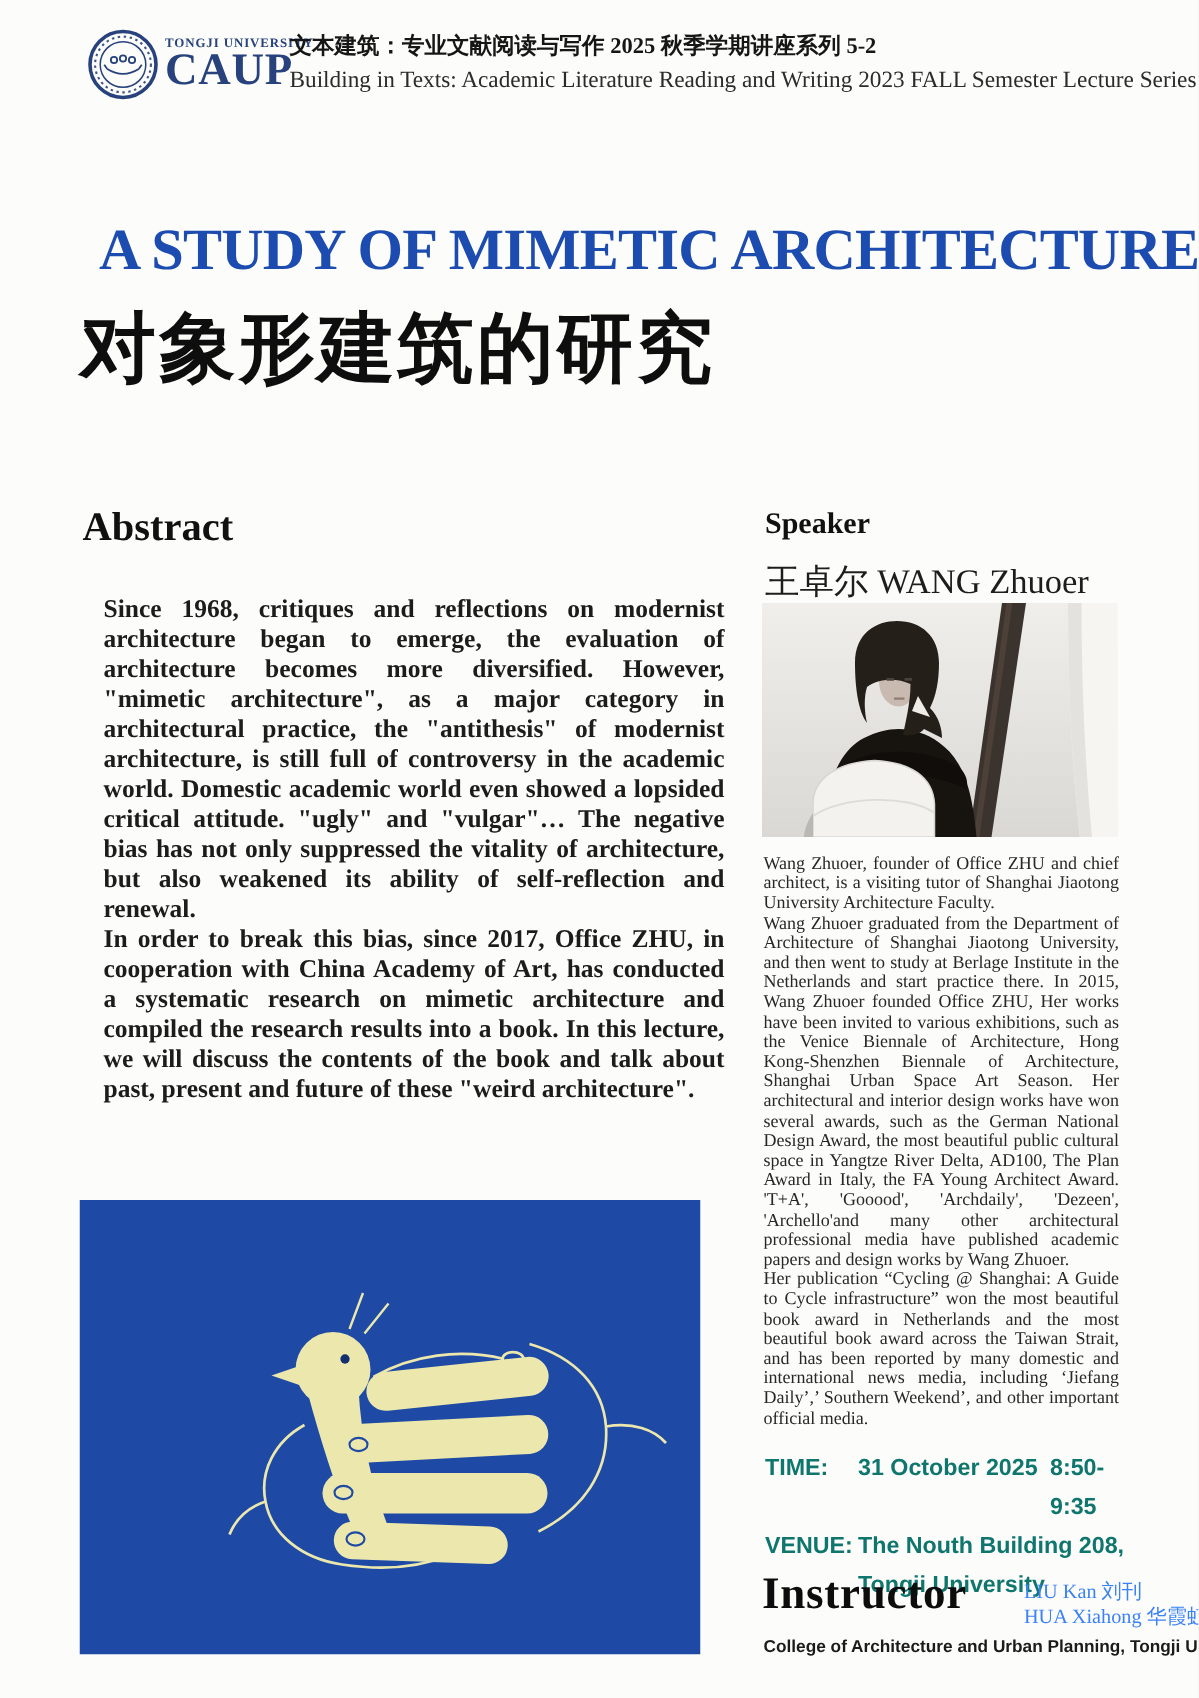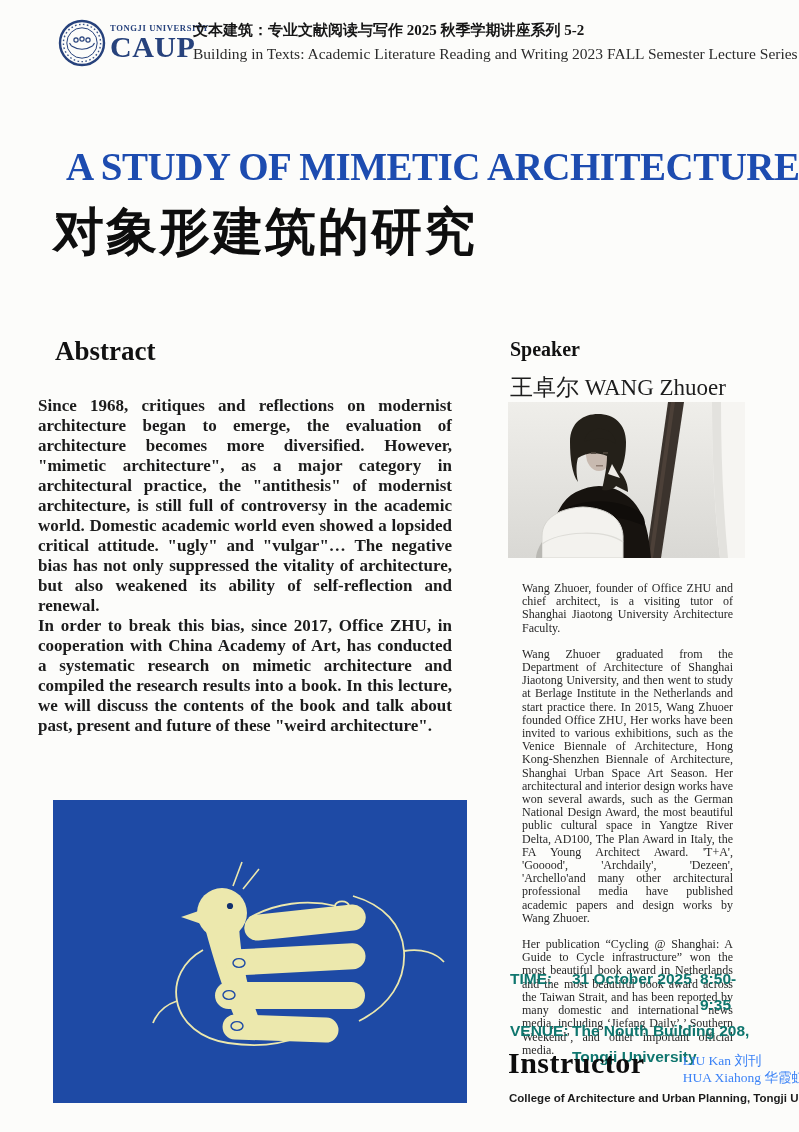--- a/index.html
+++ b/index.html
@@ -18,29 +18,29 @@
   .logo-text{position:absolute;left:110px;top:23px;color:#27427c;}
   .logo-small{font-family:"Liberation Serif",serif;font-size:8.6px;font-weight:bold;letter-spacing:.6px;white-space:nowrap;}
   .logo-caup{font-family:"Liberation Serif",serif;font-size:30px;font-weight:600;letter-spacing:.5px;line-height:27px;}
   .series-zh{position:absolute;left:193px;top:21px;font-size:15px;font-weight:bold;color:#161616;white-space:nowrap;}
   .series-en{position:absolute;left:193px;top:45px;font-size:15.5px;color:#2b2b2b;white-space:nowrap;}
   
   .title-en{position:absolute;left:66px;top:144px;font-size:39px;font-weight:bold;color:#1d4cb0;letter-spacing:-.5px;white-space:nowrap;}
   .title-zh{position:absolute;left:53px;top:198px;font-size:51px;font-weight:bold;color:#0e0e0e;letter-spacing:2px;white-space:nowrap;}
   
   .abstract-h{position:absolute;left:55px;top:336px;font-size:27px;font-weight:bold;color:#111;}
-  .abstract-body{position:absolute;left:38px;top:396px;width:414px;font-size:17px;font-weight:bold;line-height:20px;text-align:justify;color:#1c1c1c;}
+  .abstract-body{position:absolute;left:69px;top:396px;width:414px;font-size:17px;font-weight:bold;line-height:20px;text-align:justify;color:#1c1c1c;}
   .abstract-body p{margin:0;}
   .cover{position:absolute;left:53px;top:800px;width:414px;height:303px;}
   
   .speaker-h{position:absolute;left:510px;top:338px;font-size:20px;font-weight:bold;color:#111;}
   .speaker-name{position:absolute;left:510px;top:372px;font-size:23px;color:#1d1d1d;white-space:nowrap;}
   .photo{position:absolute;left:508px;top:402px;width:237px;height:156px;}
   .bio{position:absolute;left:509px;top:569px;width:237px;font-size:12px;line-height:13.2px;text-align:justify;color:#272727;}
-  .bio p{margin:13px;}
+  .bio p{margin:0;}
   
   .details{position:absolute;left:510px;top:966px;width:250px;font-family:"Liberation Sans",sans-serif;font-size:15.5px;font-weight:700;color:#0f766e;line-height:26px;}
   .detail-row{display:flex;}
   .detail-label{width:62px;flex:none;}
   .time-date{width:128px;flex:none;}
   .venue-lines span{display:block;}
   
   .instructor-row{position:absolute;left:508px;top:1046px;display:flex;align-items:flex-start;}
   .instructor-h{font-size:30px;font-weight:bold;color:#0d0d0d;letter-spacing:.5px;}
   .instructor-names{margin-left:38px;margin-top:6px;font-size:13.5px;font-weight:normal;color:#3b82f6;line-height:17px;white-space:nowrap;}

